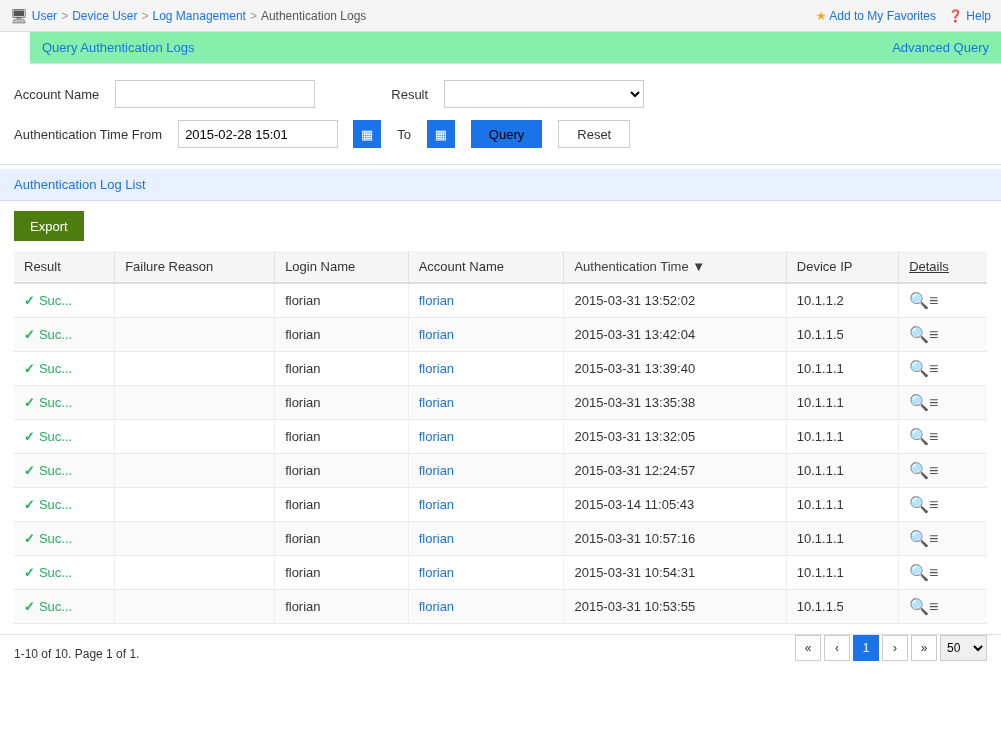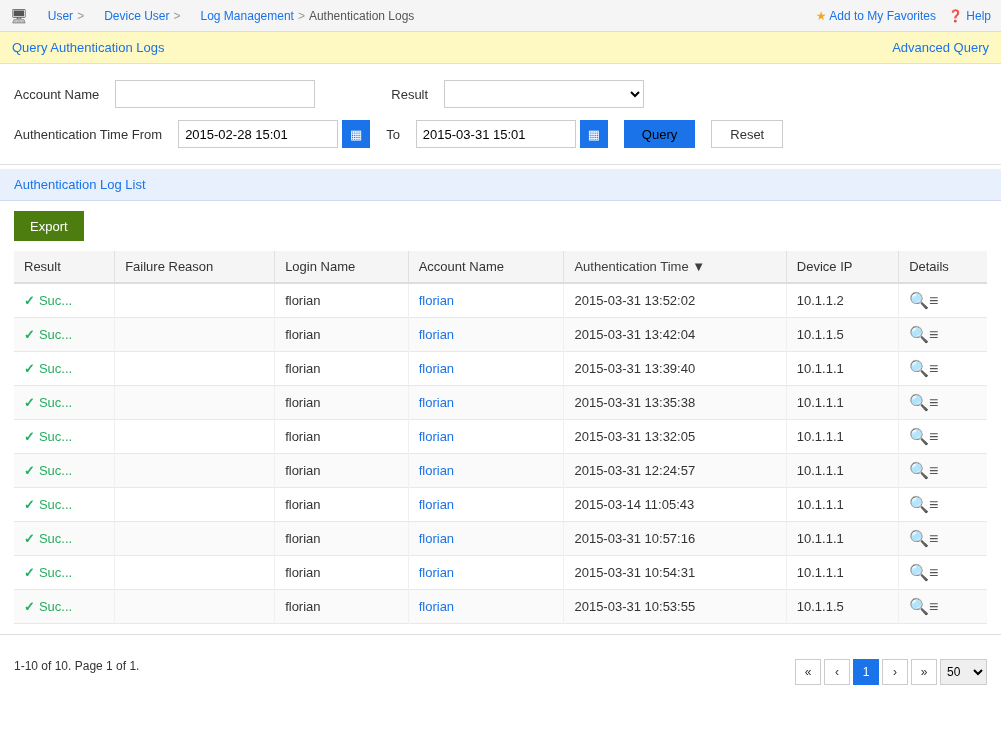--- a/index.html
+++ b/index.html
@@ -16,39 +16,40 @@
       height: 32px;
     }
     .breadcrumb {
       display: flex;
       align-items: center;
       gap: 4px;
       font-size: 12px;
       color: #555;
     }
     .breadcrumb span { color: #555; }
-    .breadcrumb a { color: #1a73e8; text-decoration: none; margin-left: 16px; }
+    .breadcrumb a { color: #1a73e8; text-decoration: none; }
     .breadcrumb .sep { color: #999; }
     .top-right {
       display: flex;
       align-items: center;
       gap: 12px;
       font-size: 12px;
       margin-left: 8px;
     }
     .top-right a { color: #1a73e8; text-decoration: none; }
 
     
     .sub-header {
       display: flex;
       align-items: flex-start;
       justify-content: space-between;
       padding: 8px 12px;
-      background: #fef9c3;
+      background: #86efac;
       border-bottom: 1px solid #e0e0e0;
+      margin-left: 30px;
     }
     .sub-header .page-title {
       color: #1a73e8;
       font-size: 13px;
     }
     .sub-header .advanced-query {
       color: #1a73e8;
       font-size: 13px;
       cursor: pointer;
     }
@@ -83,21 +84,21 @@
       padding: 4px 6px;
       font-size: 13px;
       height: 28px;
       background: #fff;
       width: 200px;
       outline: none;
     }
     .date-input-wrap {
       display: flex;
       align-items: center;
-      gap: 4px;
+      gap: 15px;
     }
     .date-input {
       border: 1px solid #ccc;
       padding: 4px 6px;
       font-size: 13px;
       height: 28px;
       width: 160px;
       outline: none;
     }
     .cal-btn {
@@ -171,21 +172,21 @@
       padding: 8px 10px;
       font-weight: normal;
       color: #333;
       border-right: 1px solid #e0e0e0;
       white-space: nowrap;
     }
     thead th.sortable {
       color: #404040;
       cursor: pointer;
     }
-    thead th:last-child { border-right: none; }
+    thead th:last-child { border-right: none; text-decoration: underline; }
     tbody tr {
       border-bottom: 1px solid #e8e8e8;
     }
     tbody tr:nth-child(even) { background: #fafafa; }
     tbody td {
       padding: 7px 10px;
       border-right: 1px solid #f0f0f0;
       white-space: nowrap;
     }
     tbody td:last-child { border-right: none; }
@@ -194,23 +195,23 @@
     .check-icon { color: #27ae60; font-weight: bold; }
     .detail-icon {
       color: #555;
       font-size: 14px;
       cursor: pointer;
     }
 
     
     .pagination-bar {
       display: flex;
-      align-items: flex-start;
+      align-items: flex-end;
       justify-content: space-between;
-      padding: 24px 14px;
+      padding: 0 14px;
       border-top: 1px solid #ddd;
       font-size: 12px;
     }
     .page-info { color: #333; }
     .page-controls {
       display: flex;
       align-items: center;
       gap: 3px;
     }
     .page-btn {
@@ -283,21 +284,20 @@
   <div class="form-row">
     <label class="form-label">Authentication Time From</label>
     <div class="date-input-wrap">
       <input class="date-input" type="text" value="2015-02-28 15:01" style="">
       <button class="cal-btn">
         <span>▦</span>
       </button>
     </div>
     <label class="form-label">To</label>
     <div class="date-input-wrap">
-      <input class="date-input" type="text" value="2015-03-31 15:01" style="">
       <button class="cal-btn">
         <span>▦</span>
       </button>
     </div>
     <button class="btn-query">Query</button>
     <button class="btn-reset">Reset</button>
   </div>
 </div>
 
 <div class="section-header">

